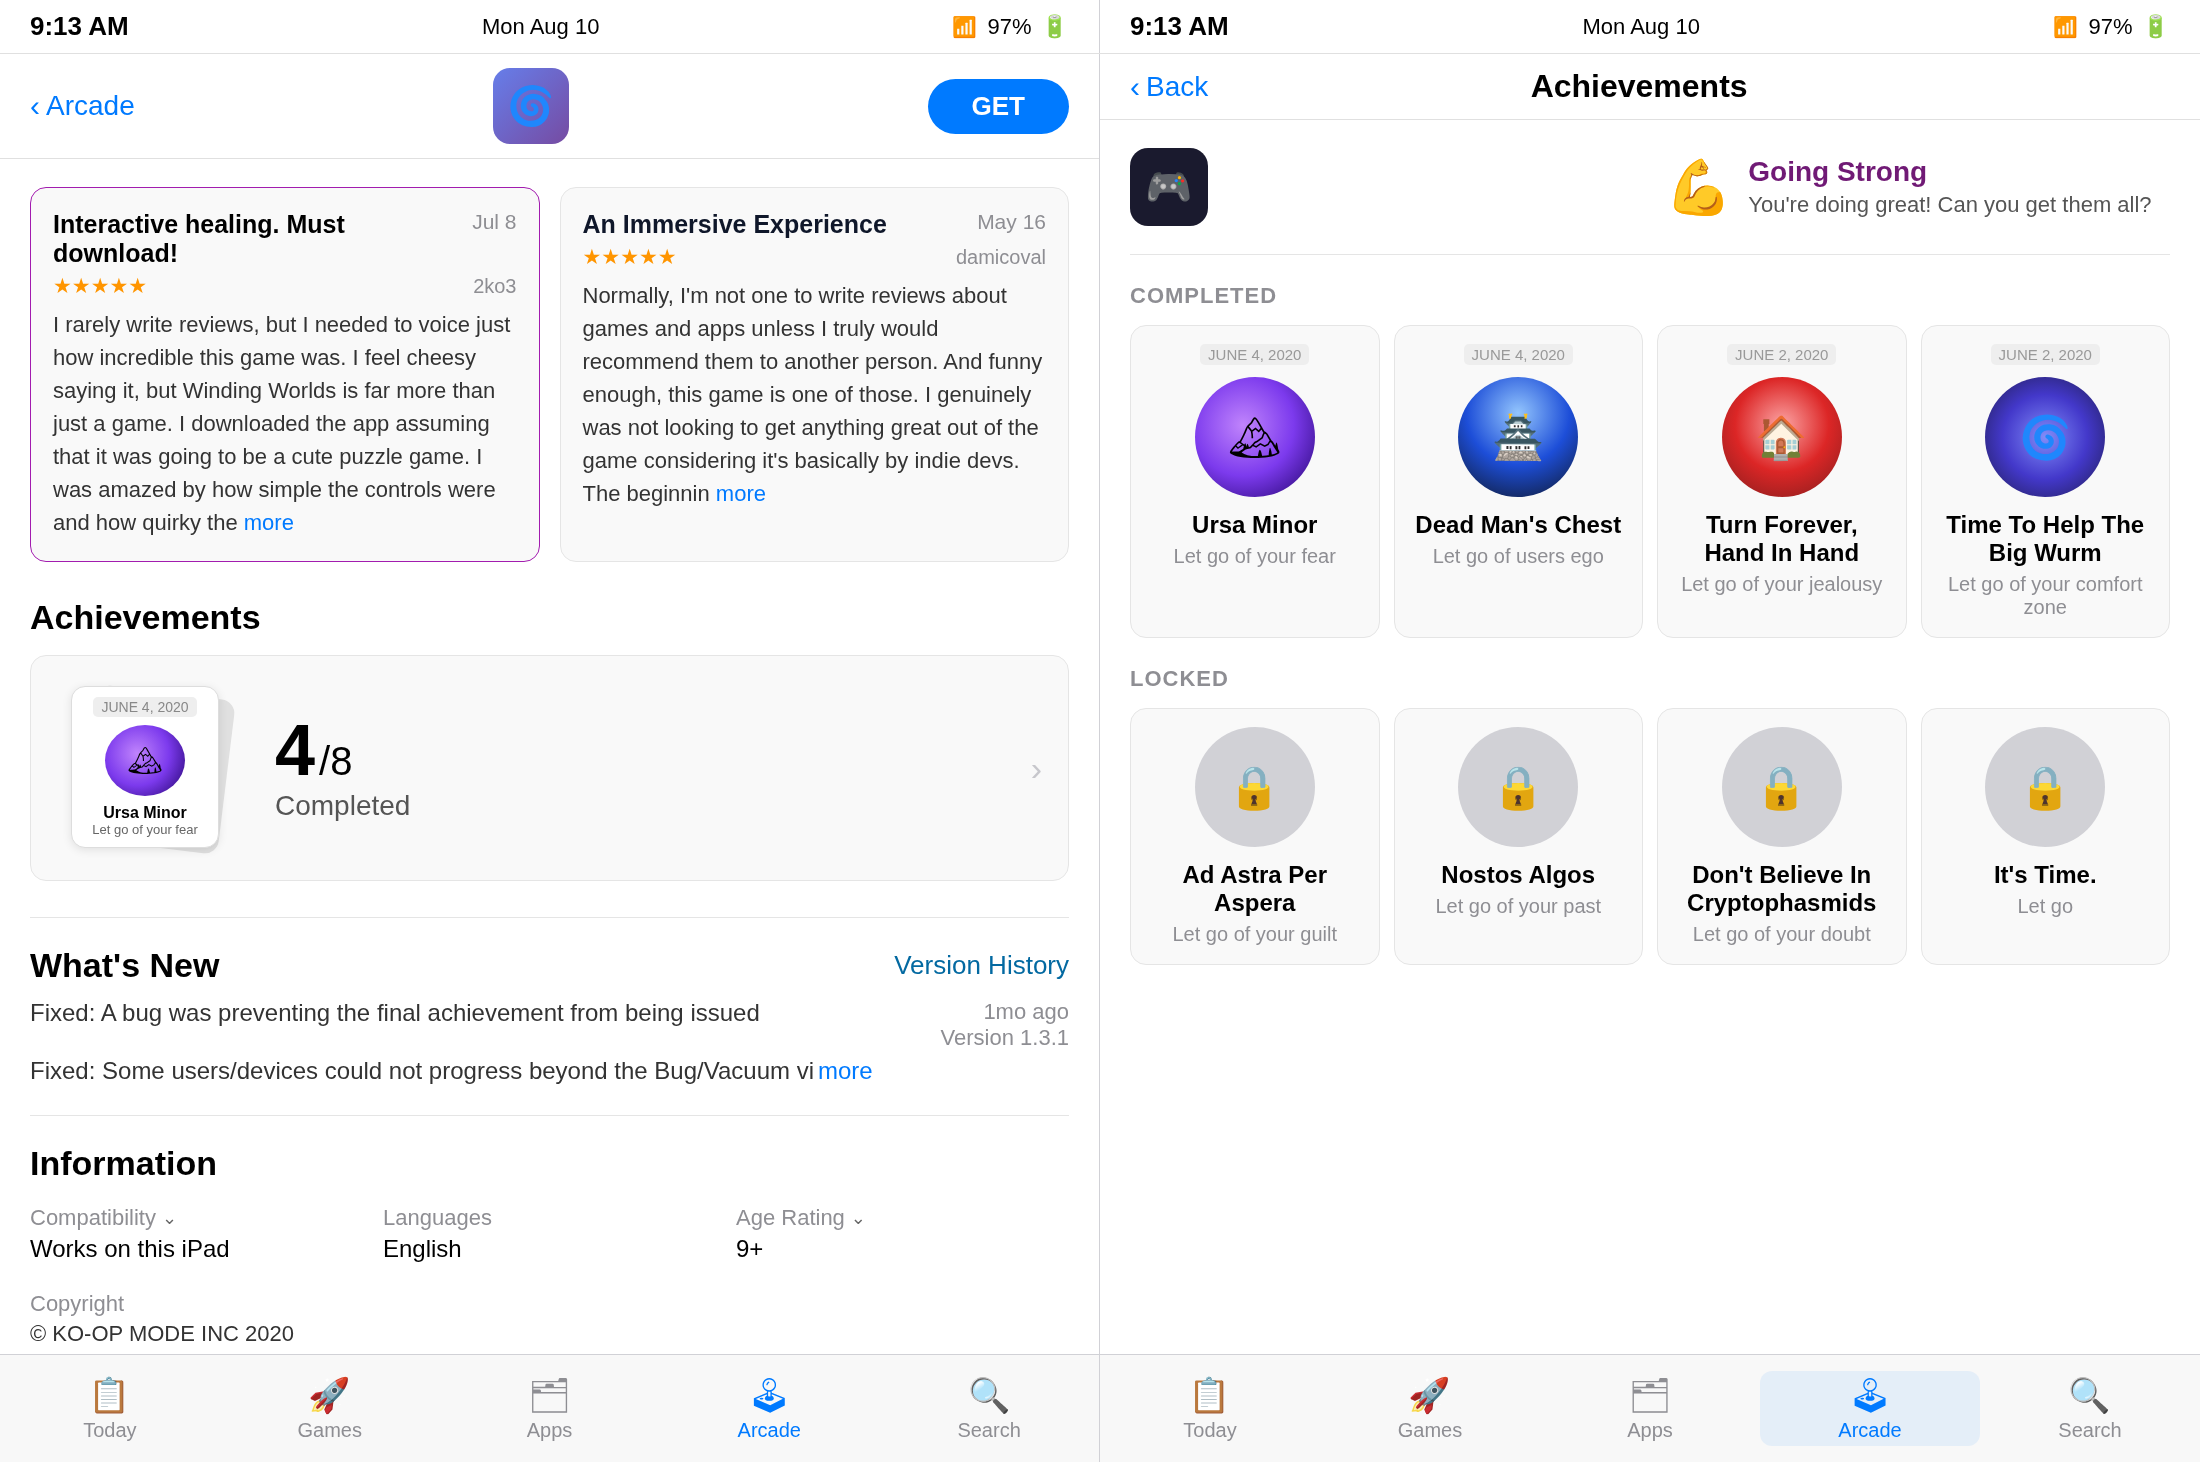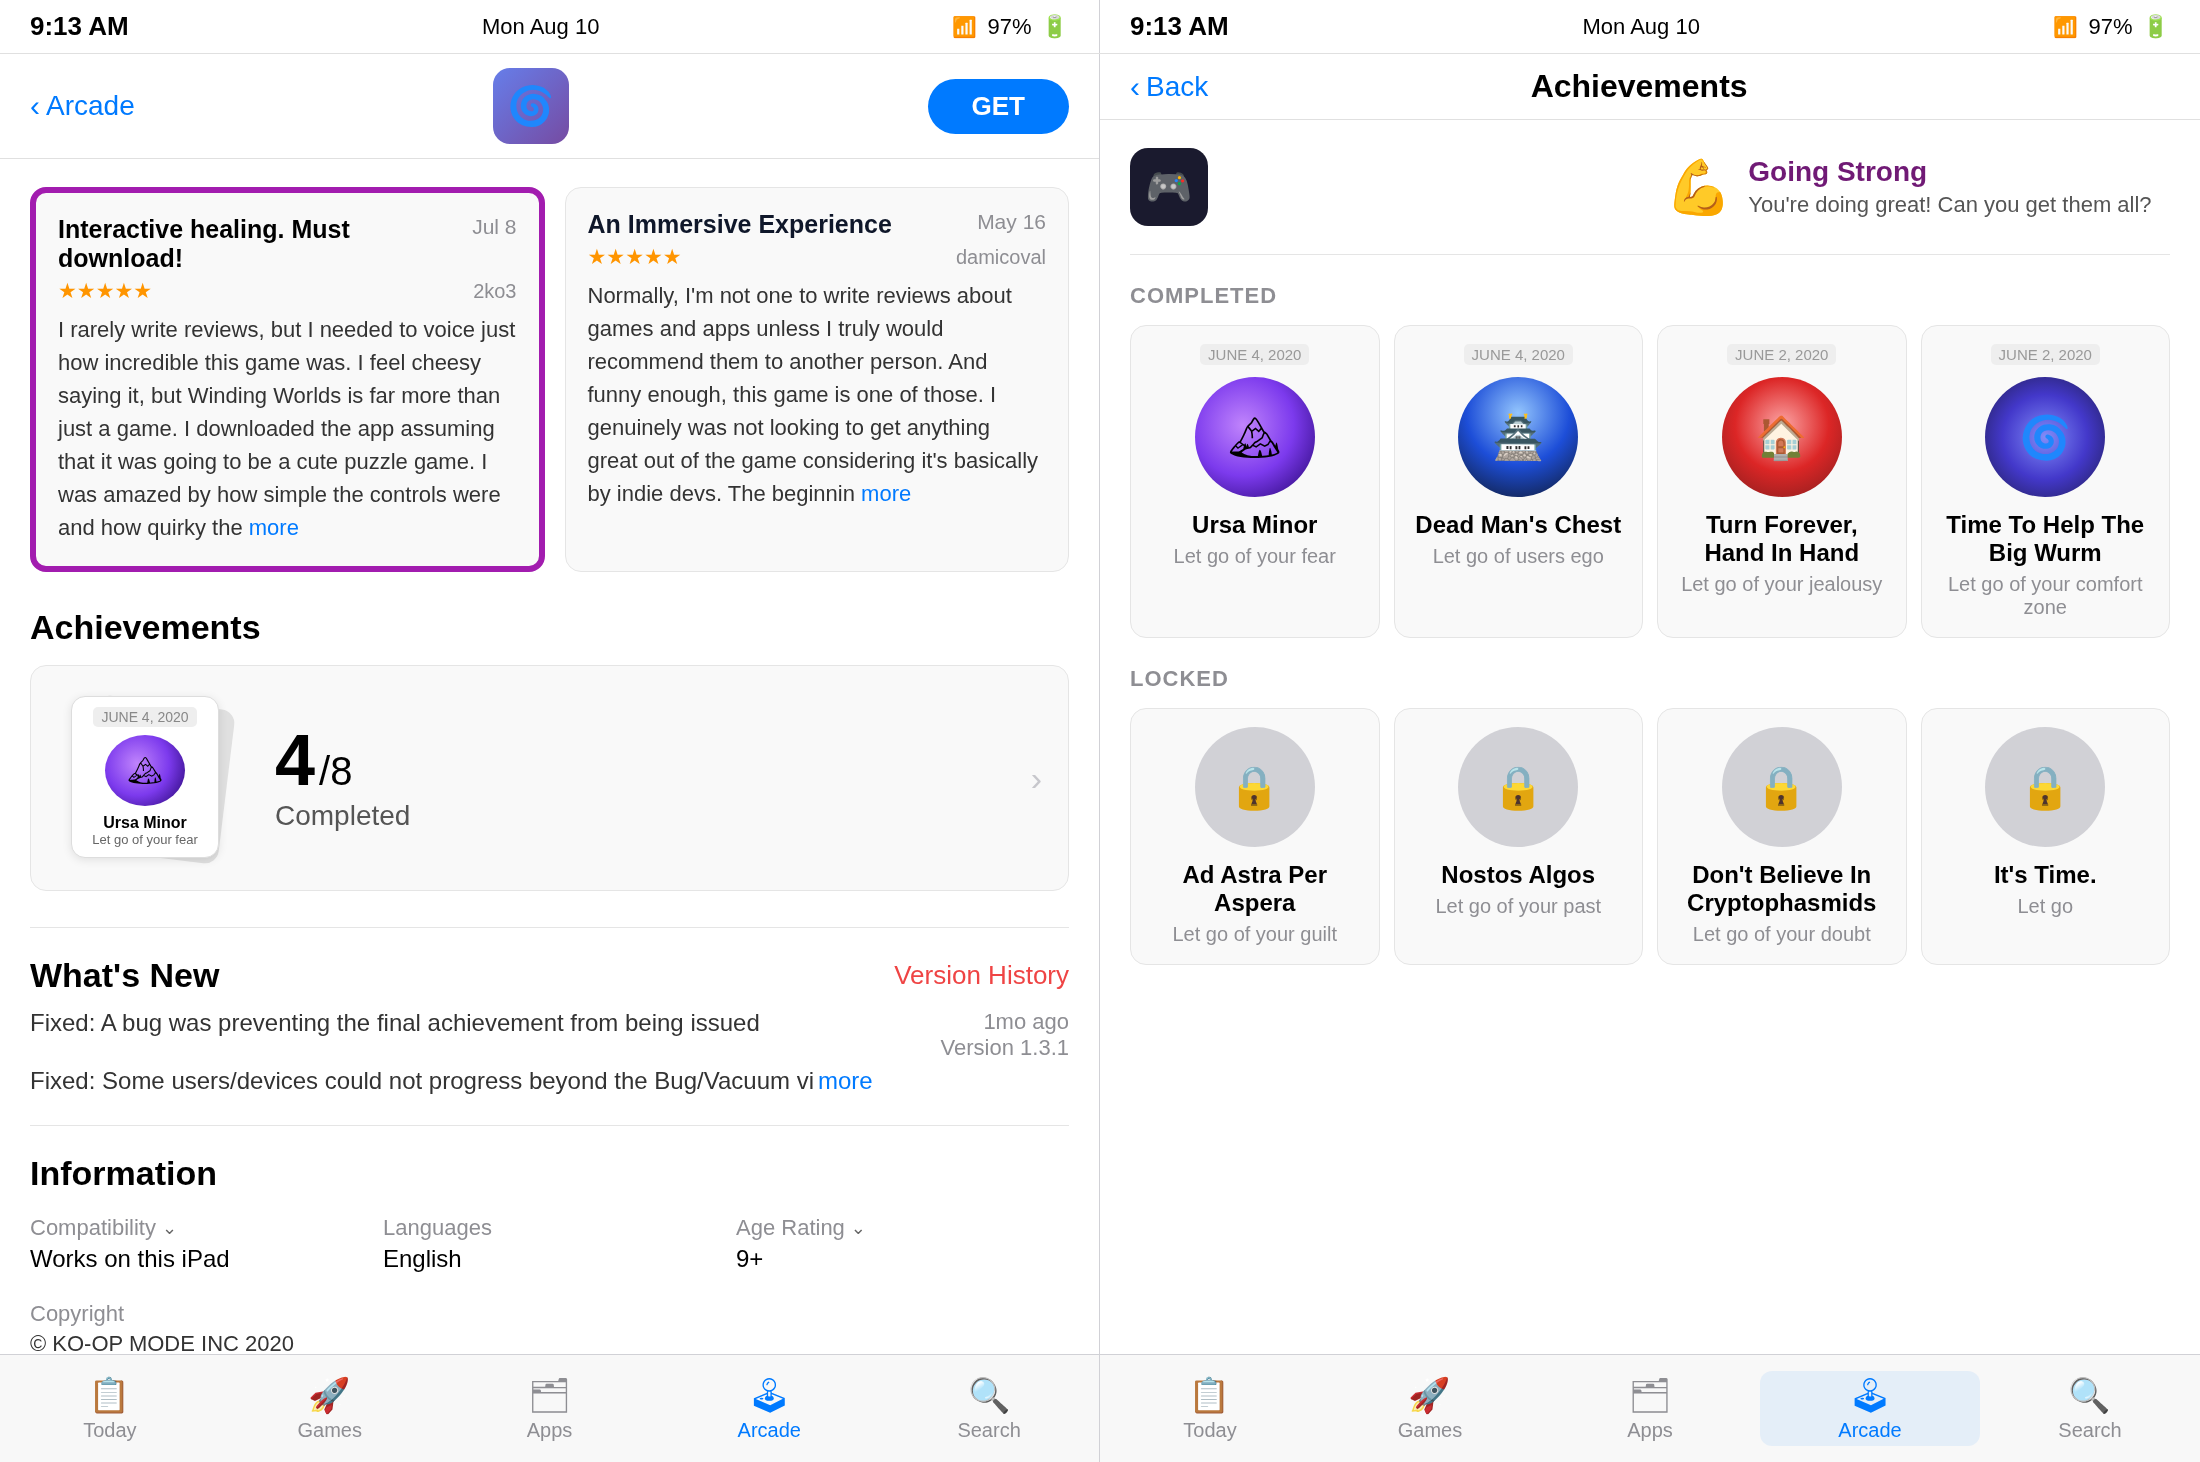--- a/index.html
+++ b/index.html
@@ -51,21 +51,21 @@
         <span>Arcade</span>
       </div>
       <div style="width:76px; height:76px; border-radius:17px; background:linear-gradient(135deg,#667eea,#764ba2); display:flex; align-items:center; justify-content:center; font-size:38px;">🌀</div>
       <button style="background:#007aff; color:#fff; border:none; border-radius:28px; padding:12px 44px; font-size:26px; font-weight:600; cursor:pointer;">GET</button>
     </div>
 
     <div style="flex:1; overflow-y:auto; padding:28px 30px;">
 
       <div style="display:flex; gap:20px; margin-bottom:36px;">
 
-        <div style="flex:1; background:#f9f9f9; border-radius:16px; padding:22px; border:6px solid #a21caf;">
+        <div style="flex:1; background:#f9f9f9; border-radius:16px; padding:22px; border:1px solid #a21caf;">
           <div style="display:flex; justify-content:space-between; align-items:flex-start; margin-bottom:6px;">
             <span style="font-size:25px; font-weight:700; color:#000; flex:1; margin-right:10px;">Interactive healing. Must download!</span>
             <span style="font-size:21px; color:#8e8e93; flex-shrink:0;">Jul 8</span>
           </div>
           <div style="display:flex; justify-content:space-between; align-items:center; margin-bottom:10px;">
             <span style="color:#ff9500; font-size:21px;">★★★★★</span>
             <span style="font-size:20px; color:#8e8e93;">2ko3</span>
           </div>
           <p style="font-size:22px; color:#333; line-height:1.5;">
             <span>I rarely write reviews, but I needed to voice just how incredible this game was. I feel cheesy saying it, but Winding Worlds is far more than just a game. I downloaded the app assuming that it was going to be a cute puzzle game. I was amazed by how simple the controls were and how quirky the</span> <span style="color:#007aff; cursor:pointer;">more</span>
@@ -113,21 +113,21 @@
 
           <span style="font-size:34px; color:#c7c7cc;">›</span>
         </div>
       </div>
 
       <div style="height:1px; background:#e5e5e5; margin-bottom:28px;"></div>
 
       <div style="margin-bottom:30px;">
         <div style="display:flex; justify-content:space-between; align-items:center; margin-bottom:14px;">
           <h2 style="font-size:34px; font-weight:700; color:#000;">What's New</h2>
-          <span style="color:#ef4444; font-size:26px; cursor:pointer;">Version History</span>
+          <span style="color:#0369a1; font-size:26px; cursor:pointer;">Version History</span>
         </div>
         <div style="display:flex; justify-content:space-between; align-items:flex-start; margin-bottom:6px;">
           <span style="font-size:24px; color:#333; flex:1;">Fixed: A bug was preventing the final achievement from being issued</span>
           <div style="text-align:right; flex-shrink:0; margin-left:20px;">
             <div style="font-size:22px; color:#8e8e93;">1mo ago</div>
             <div style="font-size:22px; color:#8e8e93;">Version 1.3.1</div>
           </div>
         </div>
         <div style="display:flex; align-items:flex-start; gap:4px;">
           <span style="font-size:24px; color:#333;">Fixed: Some users/devices could not progress beyond the Bug/Vacuum vi</span>

